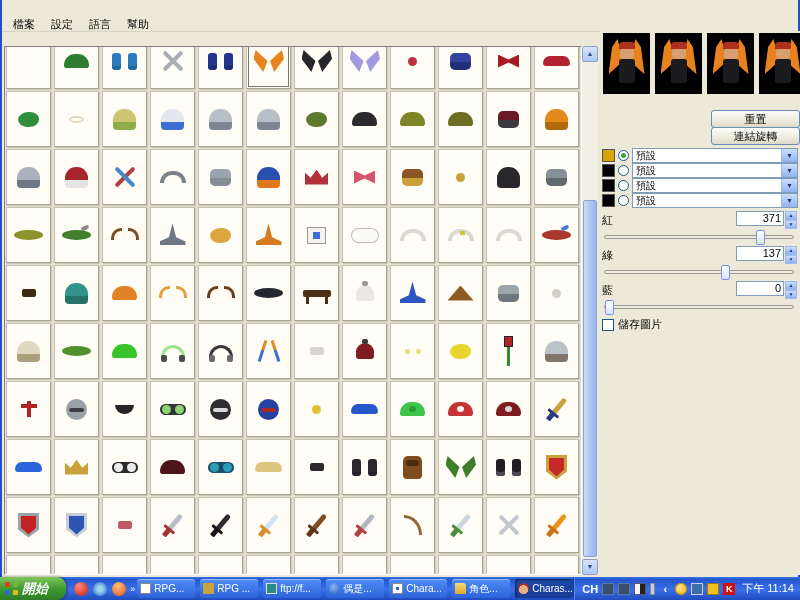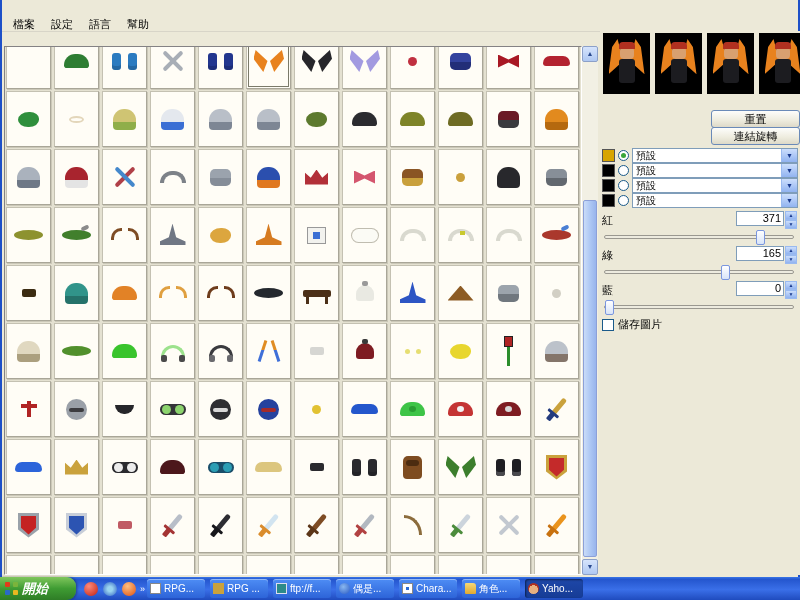--- a/index.html
+++ b/index.html
@@ -617,21 +617,21 @@
             <span class="spin">
               <i>▲</i>
               <i>▼</i>
             </span>
             <div class="strack">
               <div class="sthumb" style="left: 151px;"></div>
             </div>
           </div>
           <div class="srow">
             <span class="slab">綠</span>
-            <span class="num">165</span>
+            <span class="num">137</span>
             <span class="spin">
               <i>▲</i>
               <i>▼</i>
             </span>
             <div class="strack">
               <div class="sthumb" style="left: 116px;"></div>
             </div>
           </div>
           <div class="srow">
             <span class="slab">藍</span>
@@ -687,17 +687,32 @@
         <div class="taskbtn">
           <span class="tbi i-browser"></span>
           <span class="ttext">Chara...</span>
         </div>
         <div class="taskbtn">
           <span class="tbi i-folder"></span>
           <span class="ttext">角色...</span>
         </div>
         <div class="taskbtn tact">
           <span class="tbi i-charas"></span>
-          <span class="ttext">Yaho...</span>
+          <span class="ttext">Charas...</span>
         </div>
       </div>
+    <div id="tray">
+      <span id="traylang">CH</span>
+      <span id="trayicons" style="display:flex;gap:4px;align-items:center">
+          <span class="tri i-ime-block"></span>
+          <span class="tri i-ime-block2"></span>
+          <span class="tri i-keyboard"></span>
+          <span class="tri i-volume"></span>
+          <span class="tri i-chevron">‹</span>
+          <span class="tri i-smiley"></span>
+          <span class="tri i-display"></span>
+          <span class="tri i-alert"></span>
+          <span class="tri i-antivirus">K</span>
+        </span>
+      <span id="trayclock">下午 11:14</span>
+    </div>
   </div>
 </div>
 
 </body></html>

